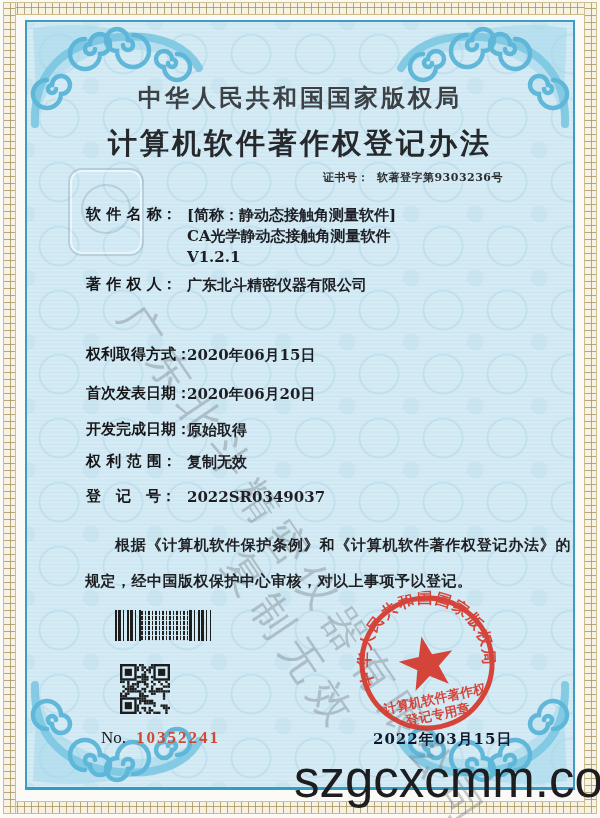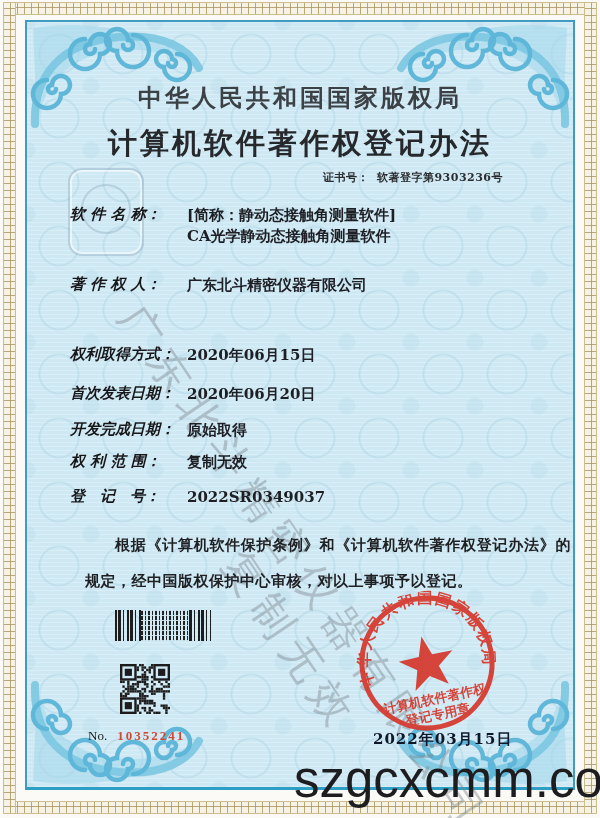--- a/index.html
+++ b/index.html
@@ -65,21 +65,21 @@
     font-size:29px;font-weight:bold;letter-spacing:3px;color:#26282b;
   }
   .cert-no{
     position:absolute;top:148px;right:70px;
     font-size:11px;font-weight:bold;color:#2b2d30;letter-spacing:.5px;
   }
   .cert-no .lbl{margin-right:8px;margin-top:42px;}
 
   .field{position:absolute;left:43px;font-size:15px;color:#17171a;}
   .field .flabel{
-    position:absolute;left:0;top:0;width:112px;font-weight:bold;white-space:nowrap;font-style:italic;
+    position:absolute;left:16px;top:0;width:112px;font-weight:bold;white-space:nowrap;
   }
   .field .fvalue{position:absolute;left:117px;top:0;width:380px;font-weight:600;color:#1d1f24;line-height:21px;white-space:nowrap;}
   .f1{top:183px;} .f2{top:253px;} .f3{top:323px;} .f4{top:362px;}
   .f5{top:398px;} .f6{top:430px;} .f7{top:465px;}
 
   .statement{
     position:absolute;left:58px;top:505px;width:486px;
     font-size:15px;font-weight:600;color:#1e2023;line-height:36px;
     text-indent:2em;letter-spacing:.5px;text-align:justify;
   }
@@ -91,21 +91,21 @@
   .barcode .seg{height:100%;}
   .barcode .s1{width:26px;background:repeating-linear-gradient(90deg,#1d1d1d 0 2px,transparent 2px 3px,#1d1d1d 3px 6px,transparent 6px 8px,#1d1d1d 8px 9px,transparent 9px 12px);}
   .barcode .s2{width:48px;position:relative;
     background:repeating-linear-gradient(90deg,#222 0 2px,transparent 2px 4px,#222 4px 5px,transparent 5px 7px);}
   .barcode .s2::after{content:"";position:absolute;inset:0;
     background:repeating-linear-gradient(0deg, rgba(207,233,244,.9) 0 1px, transparent 1px 5px);}
   .barcode .s3{width:22px;background:repeating-linear-gradient(90deg,#1d1d1d 0 3px,transparent 3px 5px,#1d1d1d 5px 6px,transparent 6px 9px,#1d1d1d 9px 11px,transparent 11px 12px);}
   .qrcode{position:absolute;left:93px;top:642px;width:50px;height:50px;}
 
   .serial{
-    position:absolute;left:61px;top:706px;font-size:13px;color:#1b1b1d;
+    position:absolute;left:74px;top:706px;font-size:17px;color:#1b1b1d;
     font-family:"Liberation Serif","DejaVu Serif",serif;
   }
   .serial .num{color:#cf4a35;letter-spacing:2px;margin-left:10px;font-weight:600;}
 
   
   .seal{position:absolute;left:329px;top:570px;width:142px;height:142px;
     transform:rotate(-12deg);opacity:.92;}
   .issue-date{
     position:absolute;left:346px;top:708px;font-size:15px;font-weight:bold;
     color:#0f172a;letter-spacing:1px;
@@ -187,20 +187,21 @@
   <div class="cert-title">计算机软件著作权登记办法</div>
   <div class="cert-no">
     <span class="lbl">证书号：</span><span>软著登字第9303236号</span>
   </div>
 
   <div class="field f1">
     <span class="flabel">软 件 名 称：</span>
     <div class="fvalue">
       <div>[简称：静动态接触角测量软件]</div>
       <div>CA光学静动态接触角测量软件</div>
+      <div>V1.2.1</div>
     </div>
   </div>
   <div class="field f2">
     <span class="flabel">著 作 权 人：</span>
     <div class="fvalue">广东北斗精密仪器有限公司</div>
   </div>
   <div class="field f3">
     <span class="flabel">权利取得方式：</span>
     <div class="fvalue">2020年06月15日</div>
   </div>

